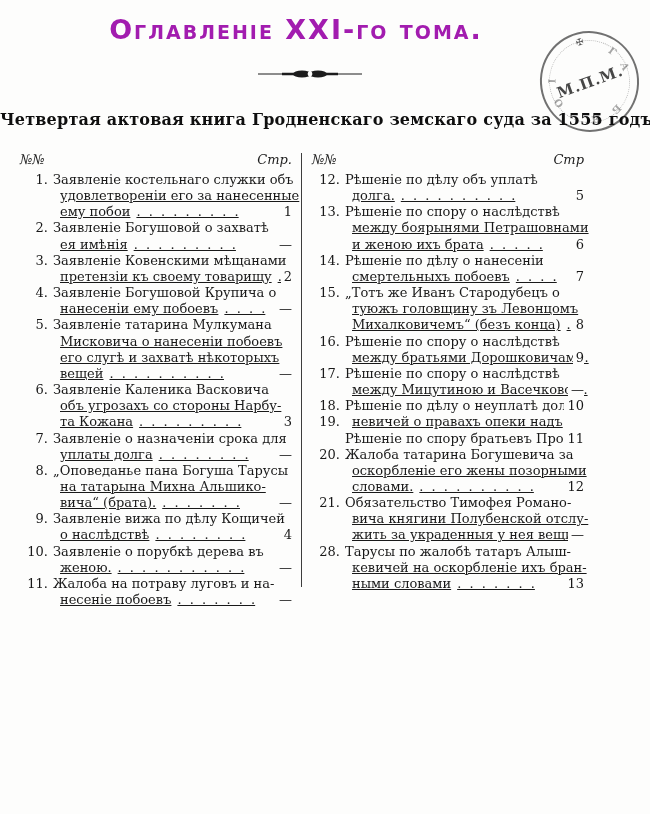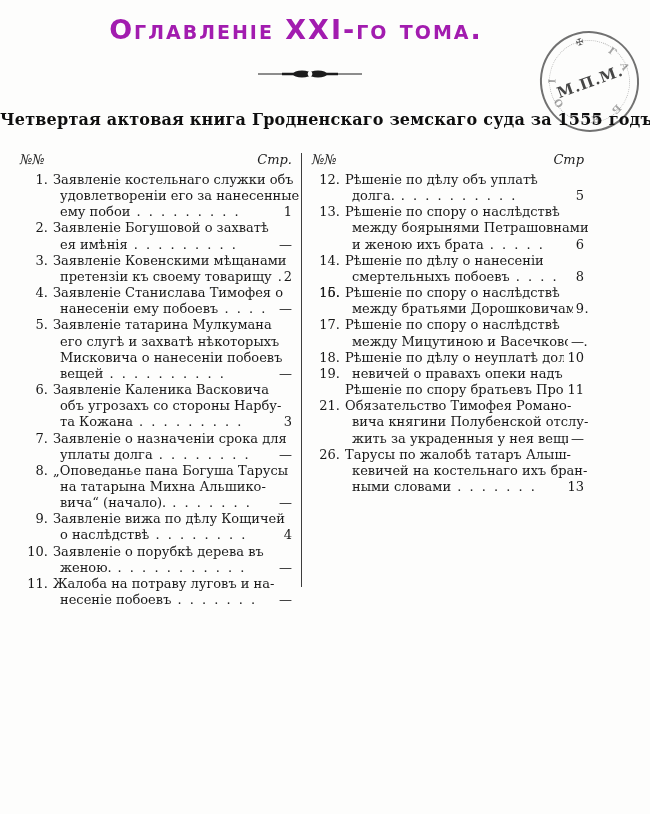--- a/index.html
+++ b/index.html
@@ -36,21 +36,21 @@
   
   .colrule{position:absolute;left:301px;top:153px;width:1px;height:434px;background:#3d3d3d;}
   .col{position:absolute;top:152px;width:272px;font-size:13px;line-height:16.15px;}
   .col-left{left:20px;}
   .col-right{left:312px;}
   .colhead{display:flex;justify-content:space-between;font-style:italic;font-size:13px;height:20px;color:#1c1c1c;}
   .entry{position:relative;}
   .num{position:absolute;left:0;width:28px;text-align:right;}
   .lines{margin-left:33px;}
   .line{white-space:nowrap;}
-  .cont{padding-left:7px;}
+  .cont{padding-left:7px;text-decoration:underline;}
   .dots{margin-left:6px;word-spacing:4px;color:#1d1d1d;}
   .pagenum{position:absolute;right:0;bottom:0;background:#fdfdfc;padding-left:3px;}
 </style>
 </head>
 <body>
 
 <div class="page">
 
   <div class="title">Оглавленіе XXI-го тома.</div>
 
@@ -99,31 +99,31 @@
         <span class="num">3.</span>
         <div class="lines">
           <div class="line"><span>Заявленіе Ковенскими мѣщанами</span></div>
           <div class="line cont"><span>претензіи къ своему товарищу</span><span class="dots">.</span></div>
         </div>
         <span class="pagenum">2</span>
       </div>
       <div class="entry">
         <span class="num">4.</span>
         <div class="lines">
-          <div class="line"><span>Заявленіе Станислава Тимофея о</span></div>
+          <div class="line"><span>Заявленіе Богушовой Крупича о</span></div>
           <div class="line cont"><span>нанесеніи ему побоевъ</span><span class="dots">. . . .</span></div>
         </div>
         <span class="pagenum">—</span>
       </div>
       <div class="entry">
         <span class="num">5.</span>
         <div class="lines">
           <div class="line"><span>Заявленіе татарина Мулкумана</span></div>
+          <div class="line cont"><span>Мисковича о нанесеніи побоевъ</span></div>
           <div class="line cont"><span>его слугѣ и захватѣ нѣкоторыхъ</span></div>
-          <div class="line cont"><span>Мисковича о нанесеніи побоевъ</span></div>
           <div class="line cont"><span>вещей</span><span class="dots">. . . . . . . . . .</span></div>
         </div>
         <span class="pagenum">—</span>
       </div>
       <div class="entry">
         <span class="num">6.</span>
         <div class="lines">
           <div class="line"><span>Заявленіе Каленика Васковича</span></div>
           <div class="line cont"><span>объ угрозахъ со стороны Нарбу-</span></div>
           <div class="line cont"><span>та Кожана</span><span class="dots">. . . . . . . . .</span></div>
@@ -136,21 +136,21 @@
           <div class="line"><span>Заявленіе о назначеніи срока для</span></div>
           <div class="line cont"><span>уплаты долга</span><span class="dots">. . . . . . . .</span></div>
         </div>
         <span class="pagenum">—</span>
       </div>
       <div class="entry">
         <span class="num">8.</span>
         <div class="lines">
           <div class="line"><span>„Оповеданье пана Богуша Тарусы</span></div>
           <div class="line cont"><span>на татарына Михна Альшико-</span></div>
-          <div class="line cont"><span>вича“ (начало).</span><span class="dots">. . . . . . .</span></div>
+          <div class="line cont"><span>вича“ (брата).</span><span class="dots">. . . . . . .</span></div>
         </div>
         <span class="pagenum">—</span>
       </div>
       <div class="entry">
         <span class="num">9.</span>
         <div class="lines">
           <div class="line"><span>Заявленіе вижа по дѣлу Кощичей</span></div>
           <div class="line cont"><span>о наслѣдствѣ</span><span class="dots">. . . . . . . .</span></div>
         </div>
         <span class="pagenum">4</span>
@@ -197,20 +197,25 @@
       <div class="entry">
         <span class="num">14.</span>
         <div class="lines">
           <div class="line"><span>Рѣшеніе по дѣлу о нанесеніи</span></div>
           <div class="line cont"><span>смертельныхъ побоевъ</span><span class="dots">. . . .</span></div>
         </div>
         <span class="pagenum">7</span>
       </div>
       <div class="entry">
         <span class="num">15.</span>
+        <div class="lines">
+          <div class="line"><span>„Тотъ же Иванъ Стародубецъ о</span></div>
+          <div class="line cont"><span>туюжъ головщину зъ Левонцомъ</span></div>
+          <div class="line cont"><span>Михалковичемъ“ (безъ конца)</span><span class="dots">.</span></div>
+        </div>
         <span class="pagenum">8</span>
       </div>
       <div class="entry">
         <span class="num">16.</span>
         <div class="lines">
           <div class="line"><span>Рѣшеніе по спору о наслѣдствѣ</span></div>
           <div class="line cont"><span>между братьями Дорошковичами.</span><span class="dots"></span></div>
         </div>
         <span class="pagenum">9</span>
       </div>
@@ -229,34 +234,43 @@
         </div>
         <span class="pagenum">10</span>
       </div>
       <div class="entry">
         <span class="num">19.</span>
         <div class="lines">
           <div class="line cont"><span>невичей о правахъ опеки надъ</span></div>
           <div class="line"><span>Рѣшеніе по спору братьевъ Про-</span></div>
         </div>
         <span class="pagenum">11</span>
+      </div>
+      <div class="entry">
+        <span class="num">20.</span>
+        <div class="lines">
+          <div class="line"><span>Жалоба татарина Богушевича за</span></div>
+          <div class="line cont"><span>оскорбленіе его жены позорными</span></div>
+          <div class="line cont"><span>словами.</span><span class="dots">. . . . . . . . . .</span></div>
+        </div>
+        <span class="pagenum">12</span>
       </div>
       <div class="entry">
         <span class="num">21.</span>
         <div class="lines">
           <div class="line"><span>Обязательство Тимофея Романо-</span></div>
           <div class="line cont"><span>вича княгини Полубенской отслу-</span></div>
           <div class="line cont"><span>жить за украденныя у нея вещи.</span><span class="dots"></span></div>
         </div>
         <span class="pagenum">—</span>
       </div>
       <div class="entry">
-        <span class="num">26.</span>
+        <span class="num">28.</span>
         <div class="lines">
           <div class="line"><span>Тарусы по жалобѣ татаръ Алыш-</span></div>
-          <div class="line cont"><span>кевичей на костельнаго ихъ бран-</span></div>
+          <div class="line cont"><span>кевичей на оскорбленіе ихъ бран-</span></div>
           <div class="line cont"><span>ными словами</span><span class="dots">. . . . . . .</span></div>
         </div>
         <span class="pagenum">13</span>
       </div>
     </div>
 
 </div>
 
 </body></html>

